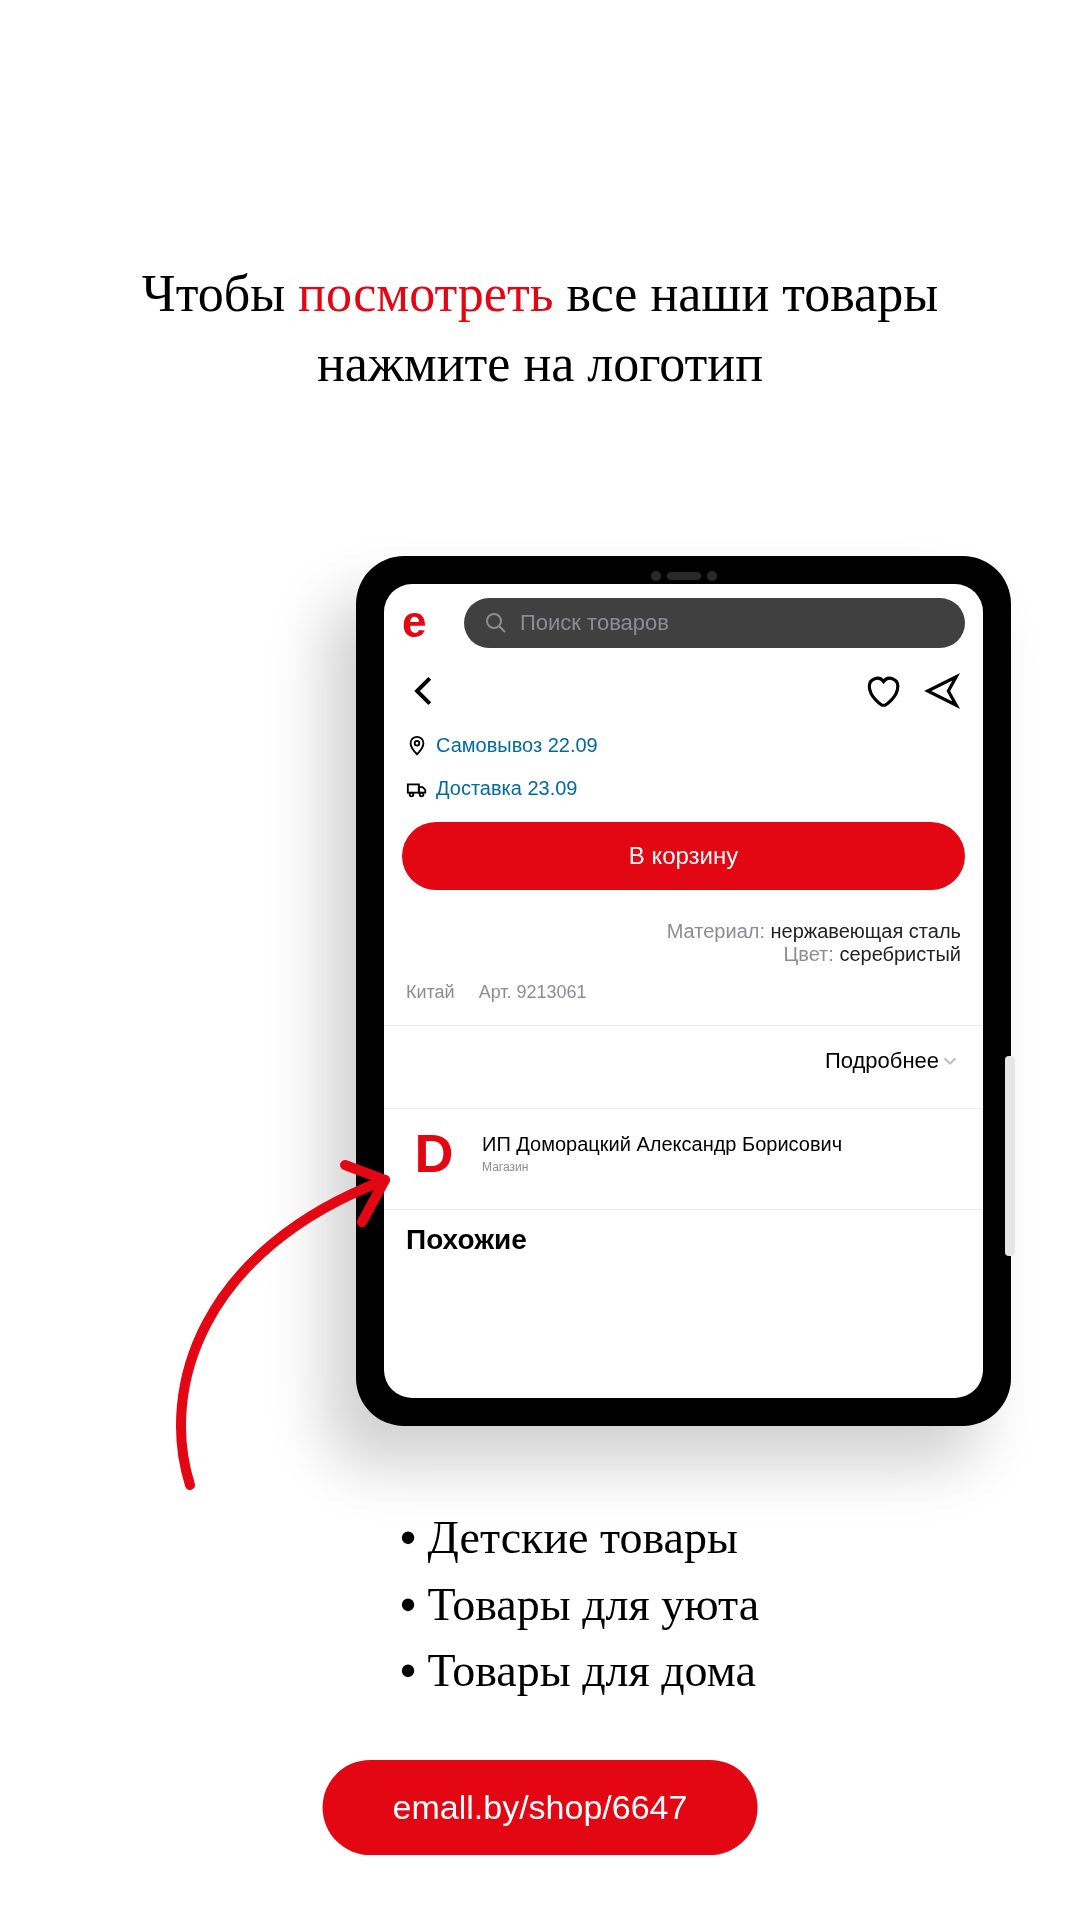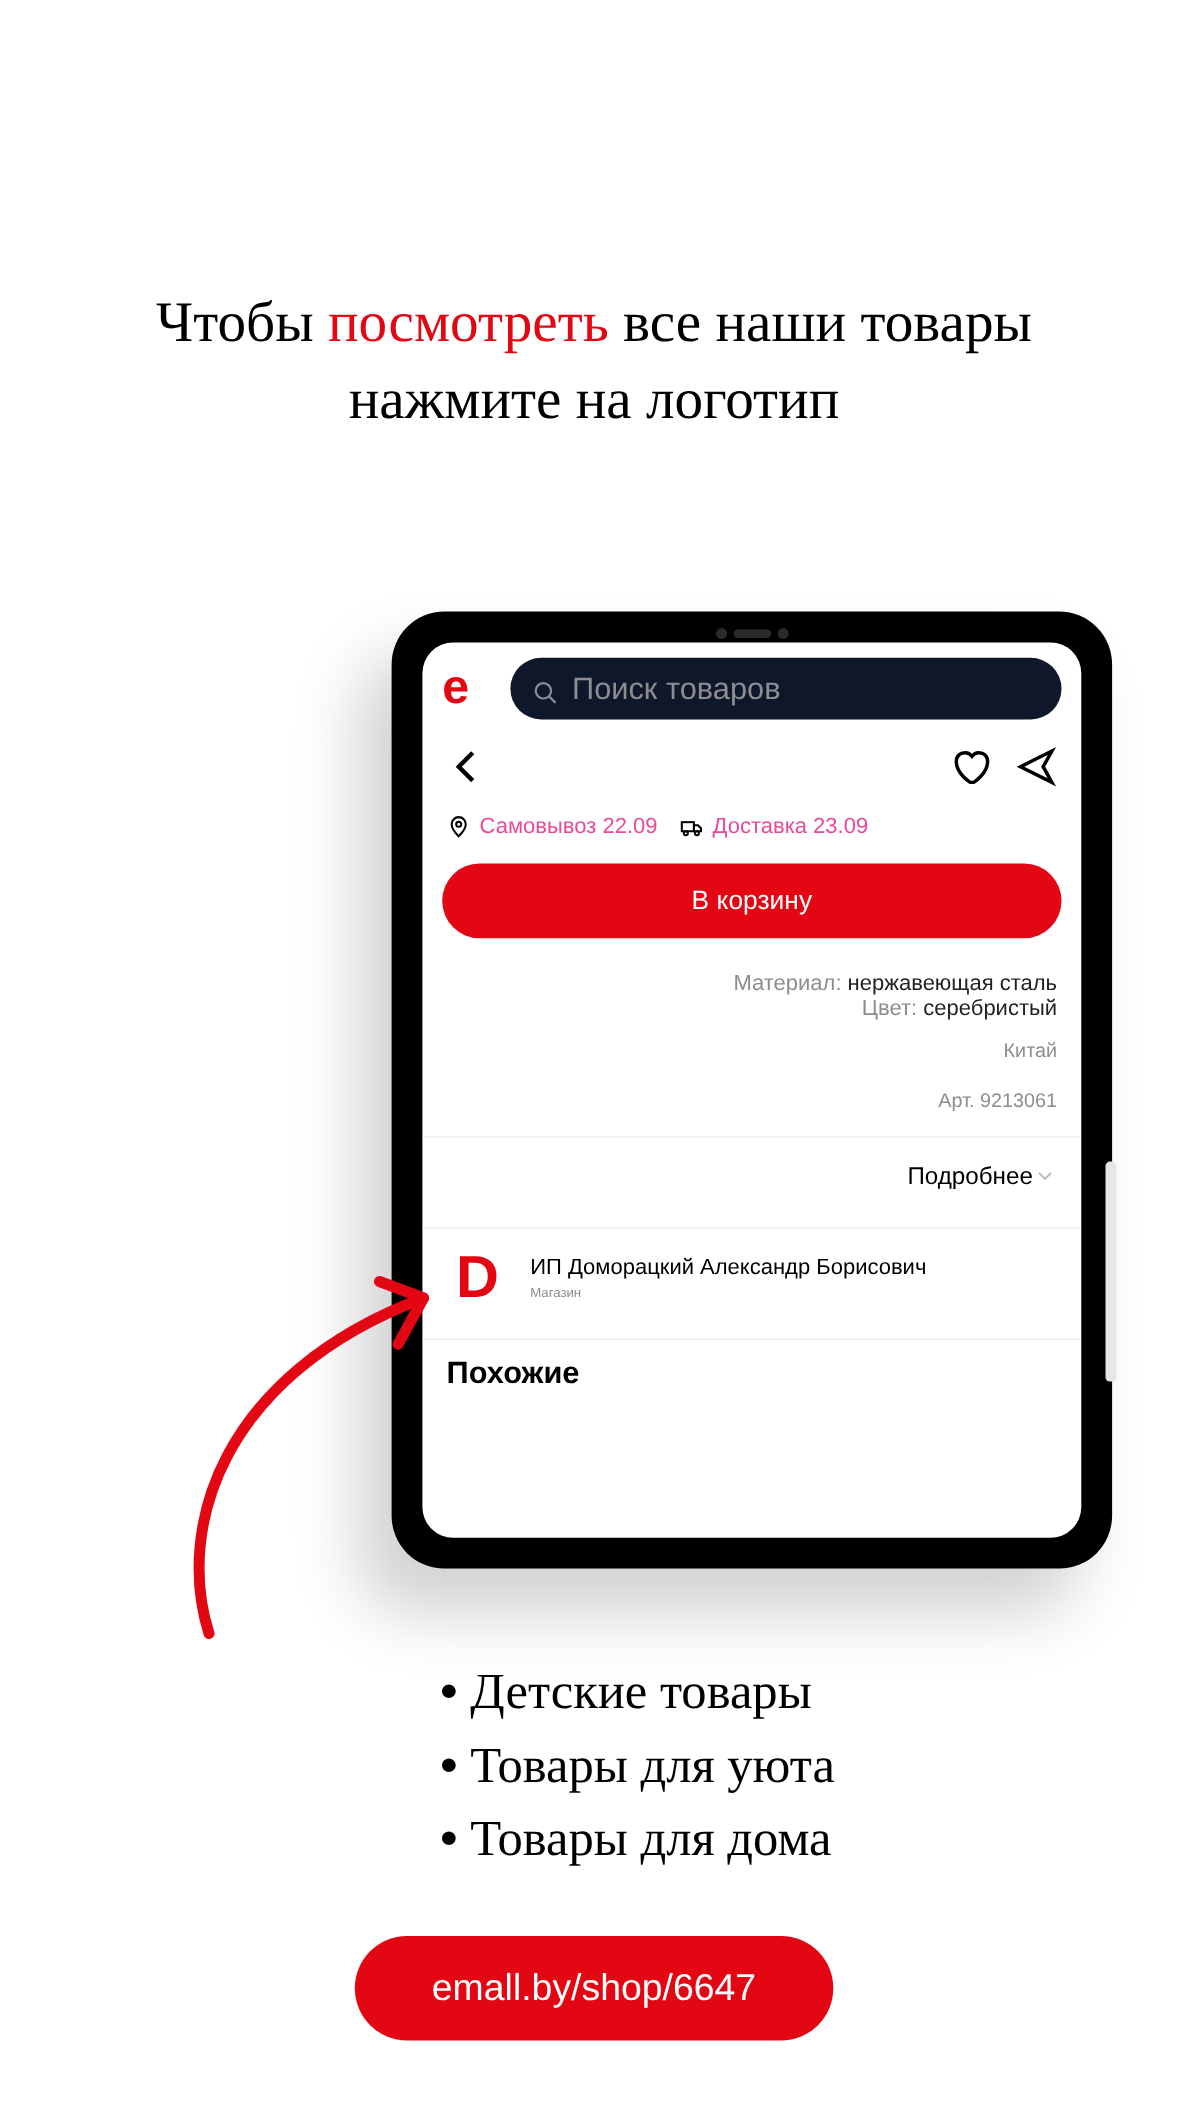--- a/index.html
+++ b/index.html
@@ -44,29 +44,29 @@
       width: 100%; height: 100%;
       background: #fff;
       border-radius: 28px;
       overflow: hidden;
       position: relative;
       font-family: -apple-system, Helvetica, Arial, sans-serif;
     }
     .topbar { display: flex; align-items: center; gap: 16px; padding: 14px 18px; }
     .logo-e { width: 46px; height: 46px; color: #e30613; font-weight: 900; font-size: 44px; line-height: 1; }
     .search {
-      flex: 1; background: #0f172a; border-radius: 999px;
-      display: flex; align-items: flex-end; gap: 12px; padding: 12px 20px;
-      color: #8c8c92; font-size: 28px;
+      flex: 1; background: #404040; border-radius: 999px;
+      display: flex; align-items: center; gap: 12px; padding: 12px 20px;
+      color: #8c8c92; font-size: 22px;
     }
     .search svg { width: 24px; height: 24px; stroke: #8c8c92; }
     .row2 { display: flex; align-items: center; justify-content: space-between; padding: 10px 22px 6px; }
     .row2 .ico { width: 38px; height: 38px; stroke: #000; }
     .row2 .right { display: flex; gap: 22px; }
-    .delivery { display: flex; gap: 20px; padding: 18px 22px 14px; font-size: 20px; color: #ec4899; }
+    .delivery { display: flex; gap: 20px; padding: 18px 22px 14px; font-size: 20px; color: #0369a1; flex-direction: column; }
     .delivery .item { display: flex; align-items: center; gap: 8px; }
     .delivery svg { width: 22px; height: 22px; stroke: #000; }
     .cart-btn {
       margin: 8px 18px 20px; background: #e30613; color: #fff; text-align: center;
       padding: 20px; border-radius: 999px; font-size: 24px; font-weight: 500;
     }
     .spec { padding: 10px 22px; font-size: 20px; color: #222; text-align: right; }
     .spec .k { color: #8c8c92; }
     .meta { color: #8c8c92; font-size: 18px; display: flex; gap: 24px; }
     .sep { height: 1px; background: #ececec; margin: 12px 0 0; }
@@ -152,21 +152,21 @@
             <circle cx="6" cy="18" r="2"></circle>
             <circle cx="17" cy="18" r="2"></circle>
           </svg>
         <span>Доставка 23.09</span>
       </div>
     </div>
     <div class="cart-btn">В корзину</div>
     <div class="spec">
       <div><span class="k">Материал:</span><span> нержавеющая сталь</span></div>
       <div><span class="k">Цвет:</span><span> серебристый</span></div>
-      <div class="meta" style="margin-top:16px;flex-direction:column;">
+      <div class="meta" style="margin-top:16px;">
         <span>Китай</span>
         <span>Арт. 9213061</span>
       </div>
     </div>
     <div class="sep"></div>
     <div class="more">
       <span>Подробнее</span>
       <svg viewBox="0 0 24 24" fill="none" stroke-width="2">
           <polyline points="6 9 12 15 18 9"></polyline>
         </svg>

